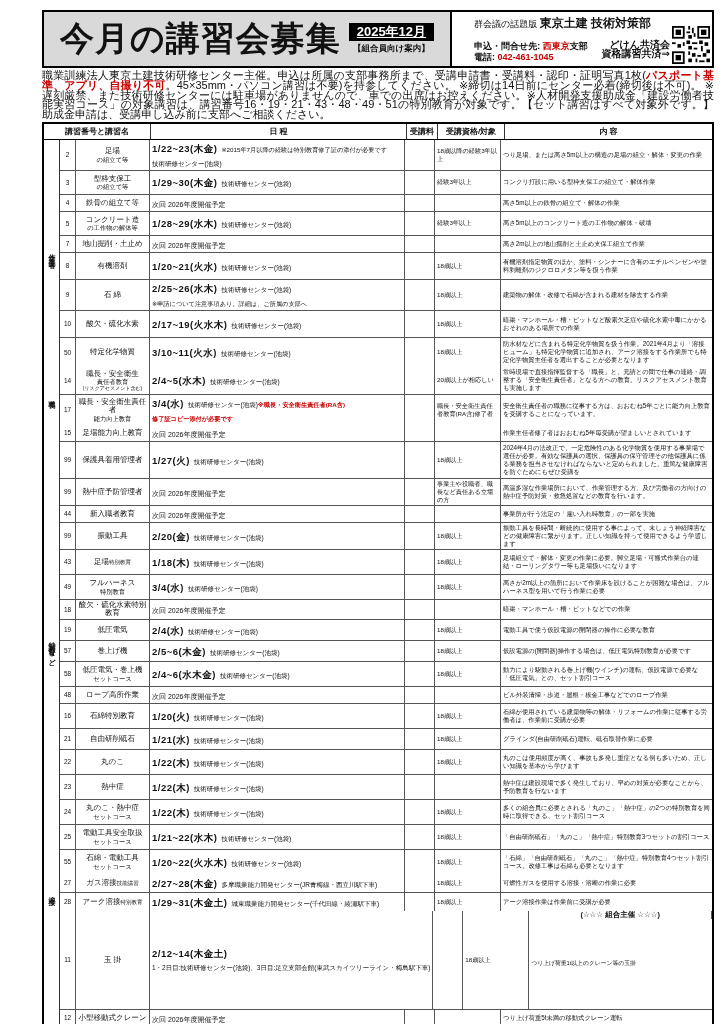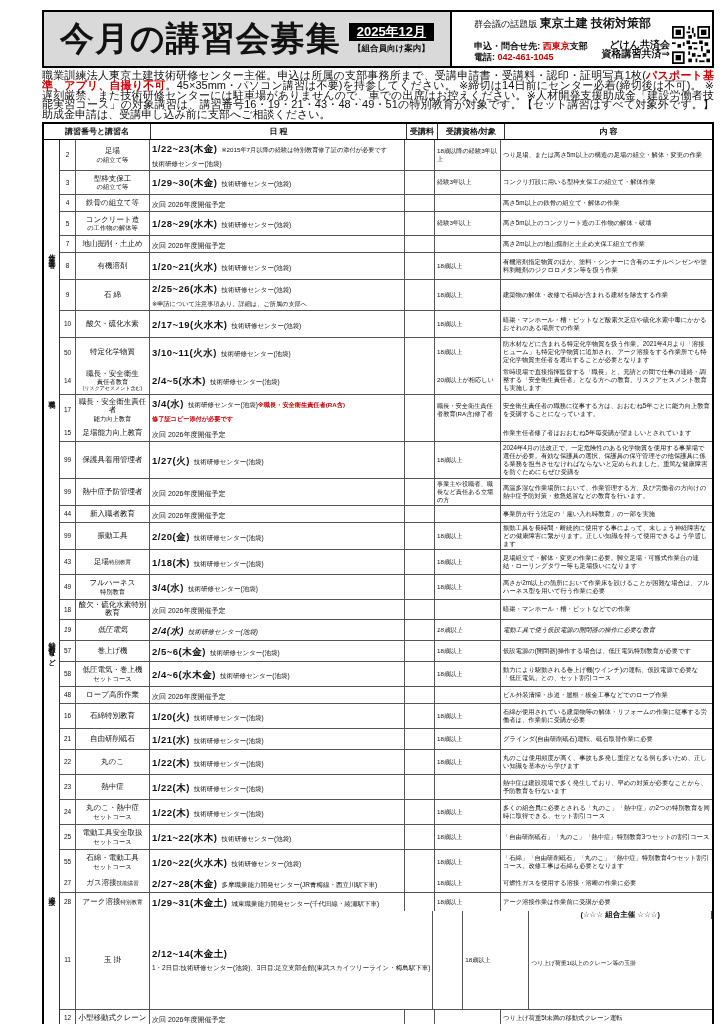--- a/index.html
+++ b/index.html
@@ -414,21 +414,21 @@
                 <div class="c name">
                   <div class="nm">酸欠・硫化水素特別教育</div>
                 </div>
                 <div class="c date">
                   <div class="dline"><span class="dp">次回 2026年度開催予定</span></div>
                 </div>
                 <div class="c fee"></div>
                 <div class="c qual"></div>
                 <div class="c cont">暗渠・マンホール・槽・ピットなどでの作業</div>
               </div>
-              <div class="row" style="min-height: 20px; font-style: italic;">
+              <div class="row" style="min-height: 20px;">
                 <div class="c num">19</div>
                 <div class="c name">
                   <div class="nm">低圧電気</div>
                 </div>
                 <div class="c date">
                   <div class="dline"><span class="dm">2/4(水)</span><span class="dl">技術研修センター(池袋)</span></div>
                 </div>
                 <div class="c fee"></div>
                 <div class="c qual">18歳以上</div>
                 <div class="c cont">電動工具で使う仮設電源の開閉器の操作に必要な教育</div>

